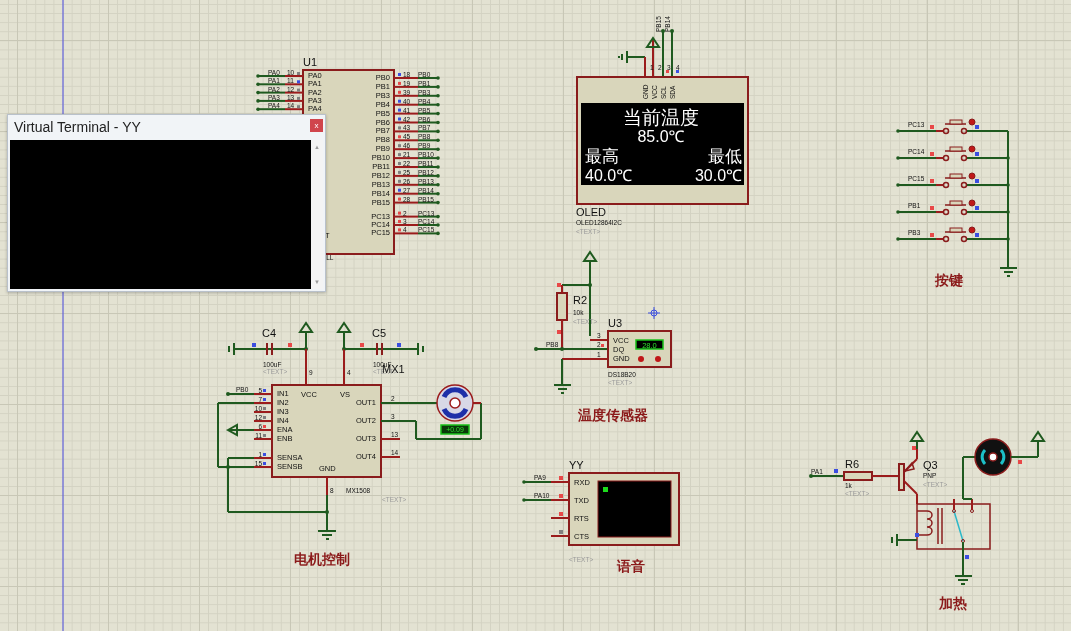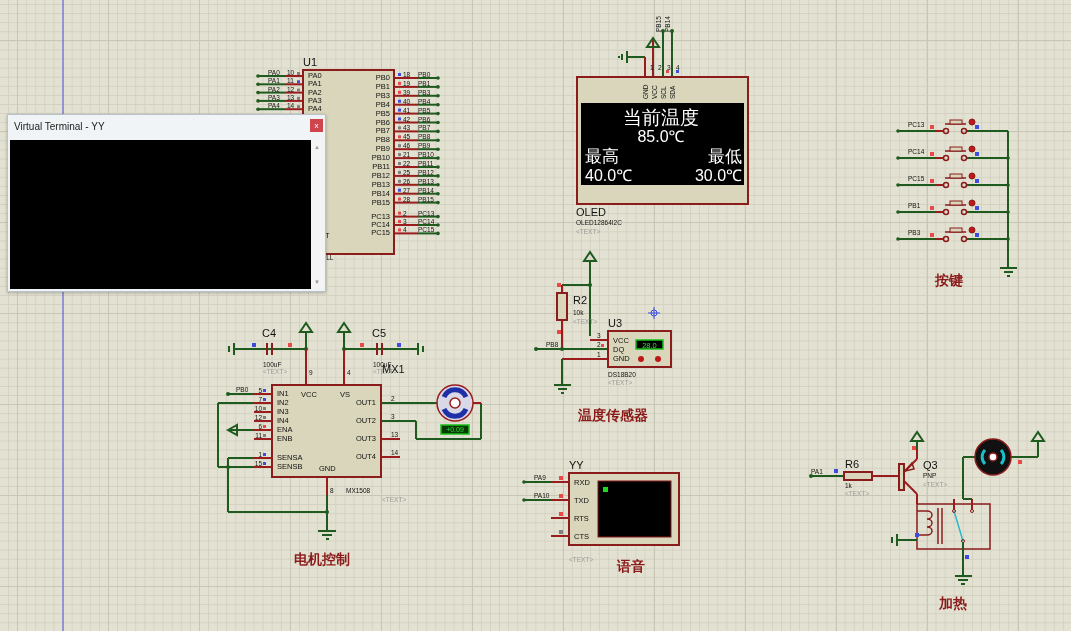--- a/index.html
+++ b/index.html
@@ -24,21 +24,21 @@
   .small { font-size:6.5px; fill:#111; }
   .ghost { font-size:6.5px; fill:#9a9a9a; }
   .cn { font-size:14px; font-weight:bold; fill:#8b1a1a; }
   .red { fill:#e84848; }
   .blue { fill:#3b4ee0; }
   .gray { fill:#808080; }
   .dot { fill:#1f5a1f; }
 
   
   #vt { position:absolute; left:7px; top:114px; width:317px; height:176px; background:#f1f4f7; border:1px solid #b9c1cb; box-shadow:0 1px 3px rgba(0,0,0,0.25); }
-  #vt .title { height:24px; line-height:24px; padding-left:6px; font-size:10px; color:#222; }
+  #vt .title { height:24px; line-height:24px; padding-left:6px; font-size:14px; color:#222; }
   #vt .close { position:absolute; right:2px; top:4px; width:13px; height:13px; background:#d0454c; color:#fff; font-size:8px; line-height:13px; text-align:center; cursor:pointer; }
   #vt .screen { position:absolute; left:2px; top:25px; width:301px; height:149px; background:#000; }
   #vt .scroll { position:absolute; right:2px; top:25px; width:12px; height:149px; background:#f4f4f4; }
   #vt .arrow-up, #vt .arrow-dn { position:absolute; left:0; width:12px; height:10px; font-size:6px; color:#999; text-align:center; line-height:10px; }
   #vt .arrow-up { top:2px; } #vt .arrow-dn { bottom:2px; }
 </style>
 </head>
 <body>
 
 <div id="canvas"></div>

